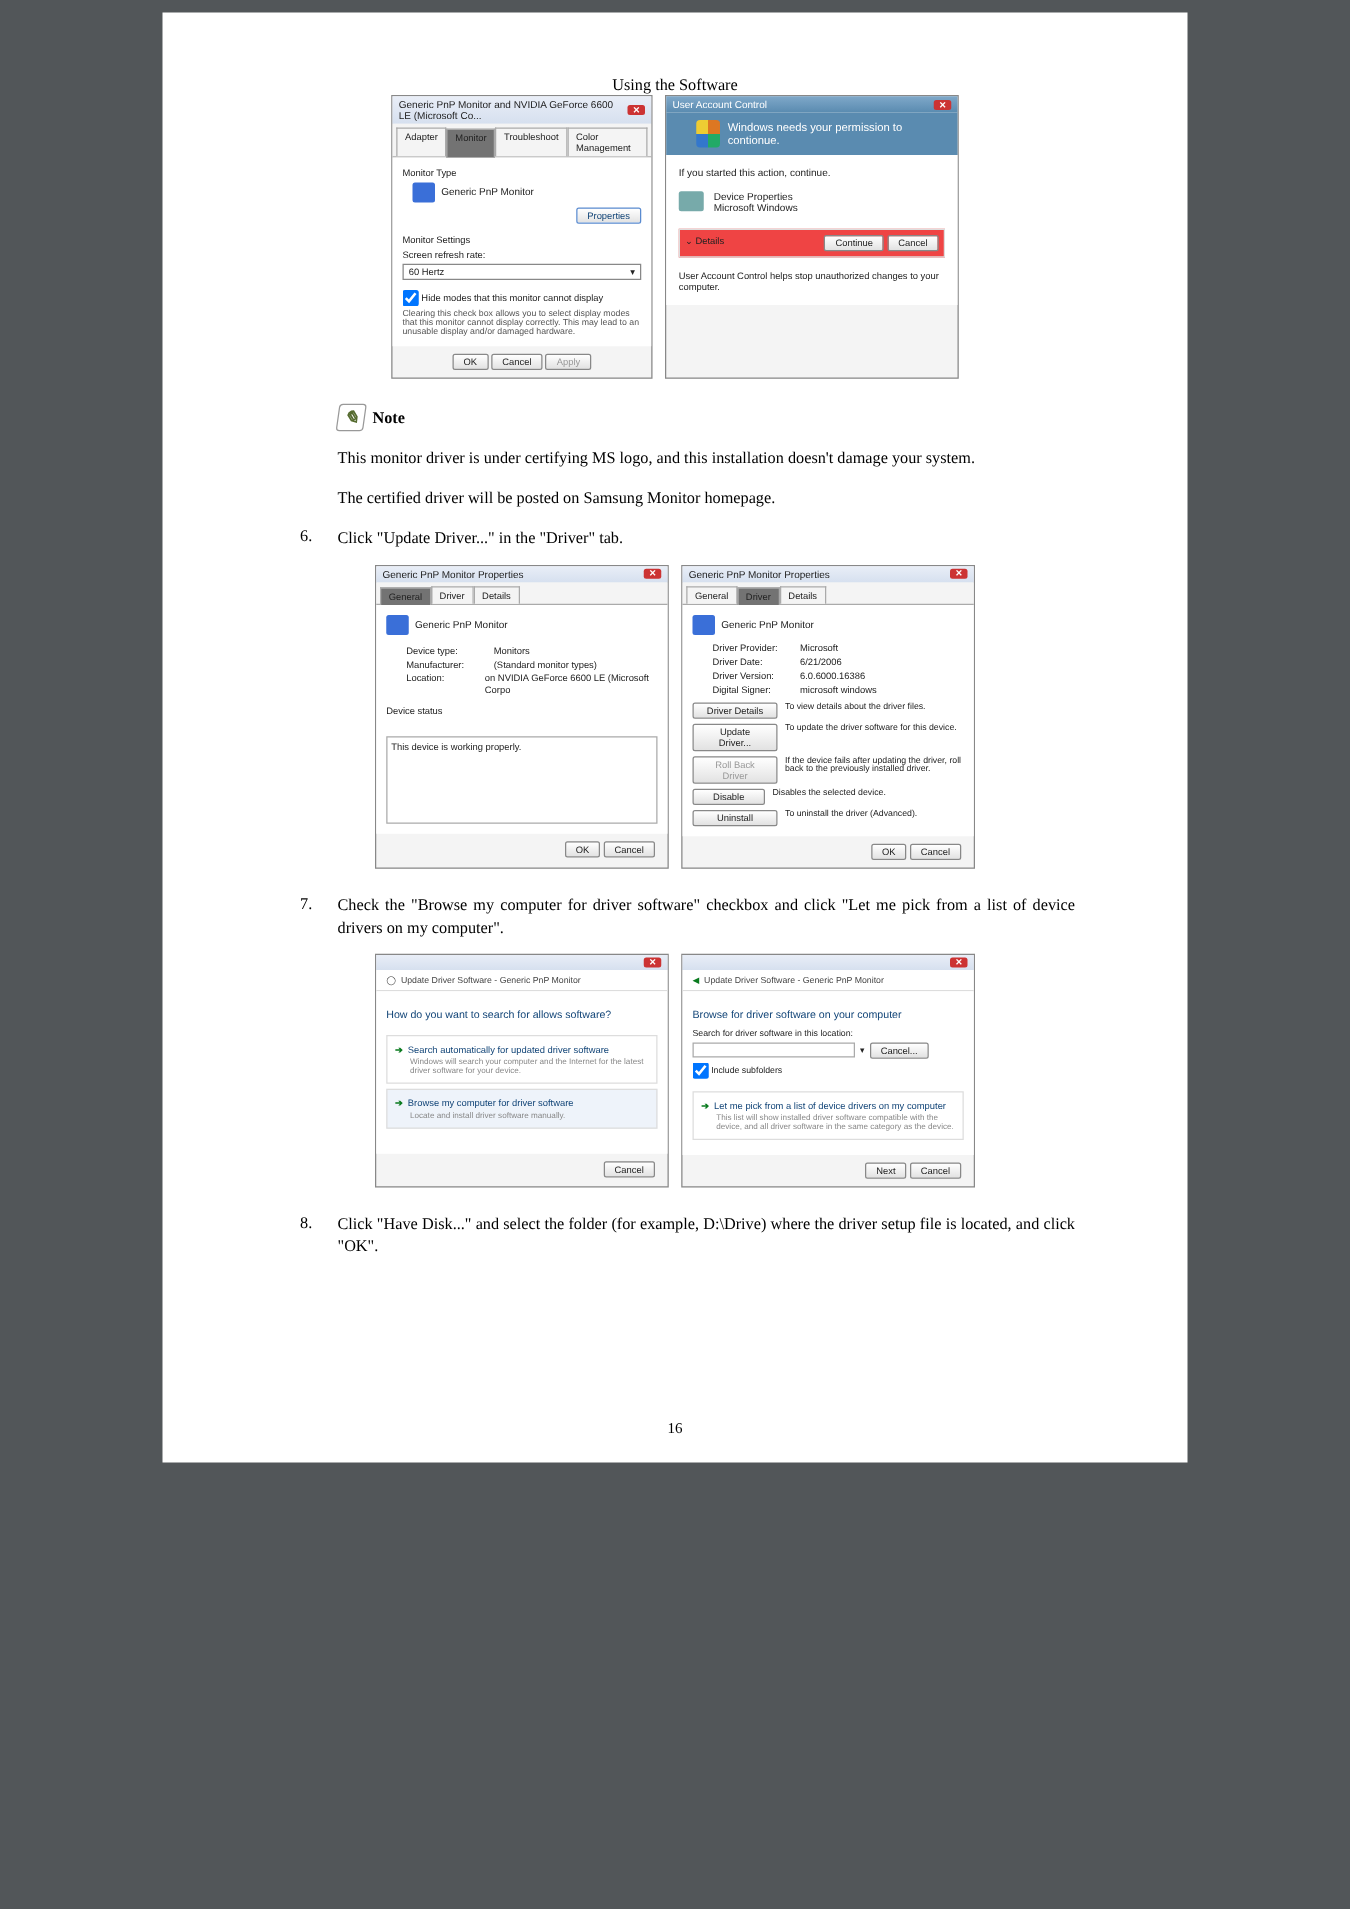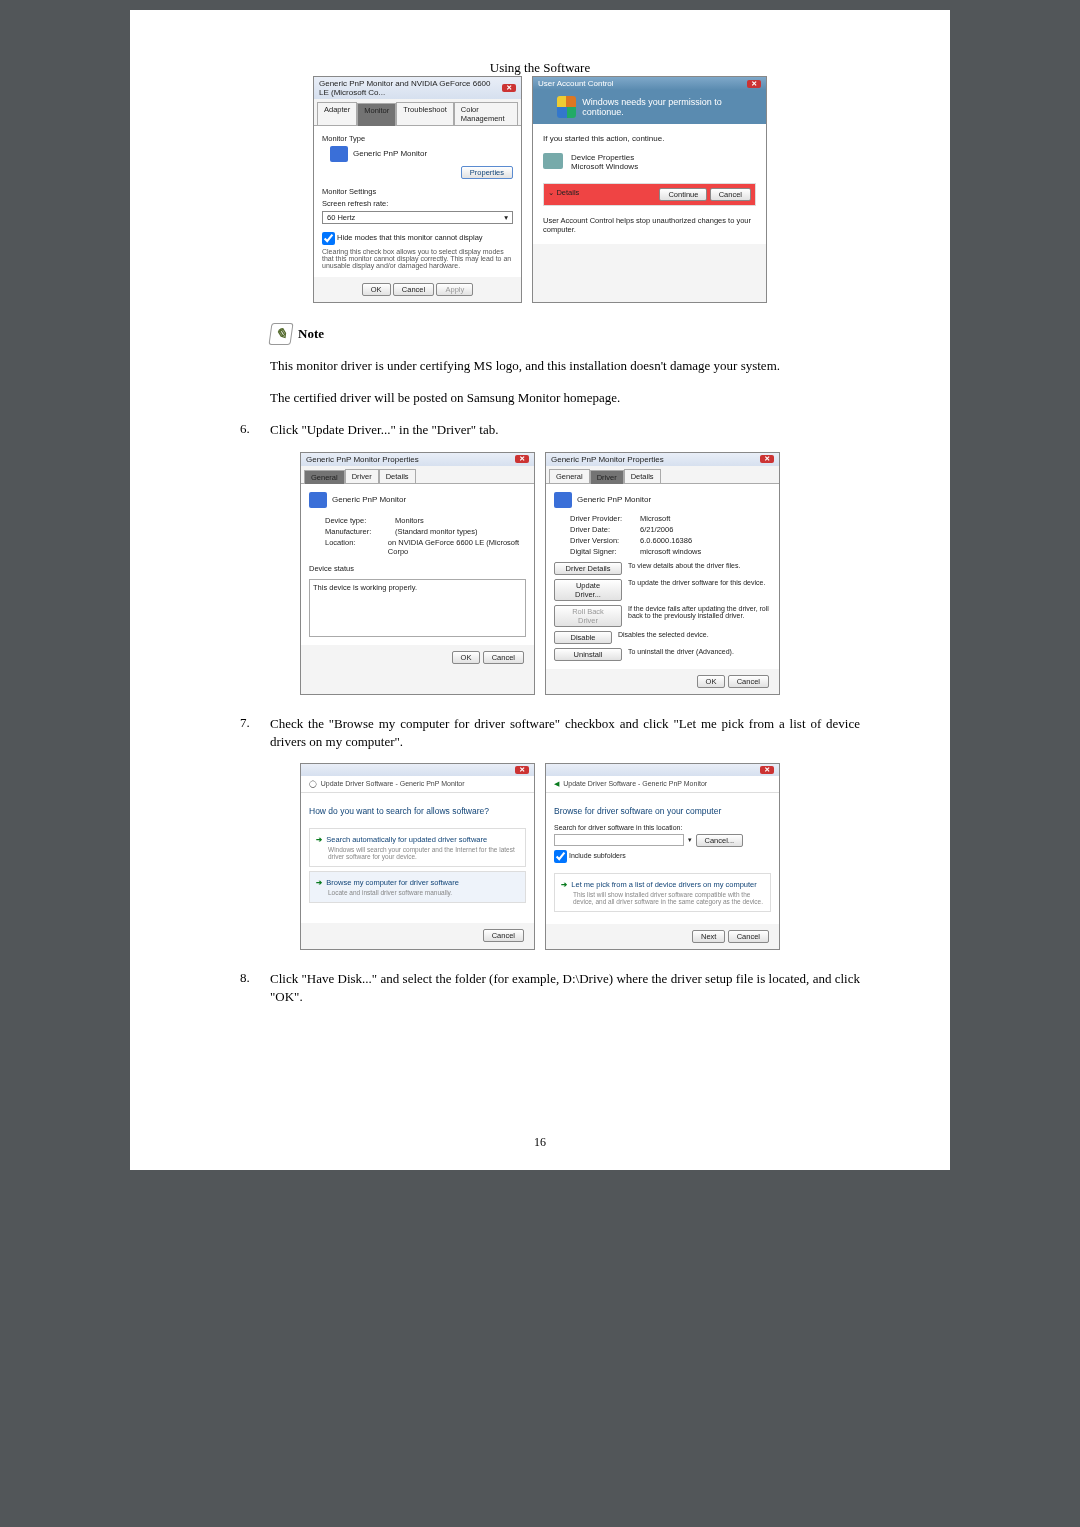--- a/index.html
+++ b/index.html
@@ -176,21 +176,21 @@
           <div class="kv">
               <span class="k">Manufacturer:</span>
               <span>(Standard monitor types)</span>
             </div>
           <div class="kv">
               <span class="k">Location:</span>
               <span>on NVIDIA GeForce 6600 LE (Microsoft Corpo</span>
             </div>
         </div>
         <div style="margin-top:8px; font-size:7.5px;">Device status</div>
-        <div style="border:1px solid #aaa; height:58px; padding:3px; font-size:7.5px; margin-top:6px;"><span>This device is working properly.</span></div>
+        <div style="border:1px solid #aaa; height:70px; padding:3px; font-size:7.5px; margin-top:16px;"><span>This device is working properly.</span></div>
       </div>
       <div class="dlg-footer" style="text-align:right; padding-right:10px;">
         <span class="btn">OK</span>
         <span class="btn">Cancel</span>
       </div>
     </div>
 
     <div class="dlg" style="width:235px;">
       <div class="dlg-title">
         <span>Generic PnP Monitor Properties</span>

